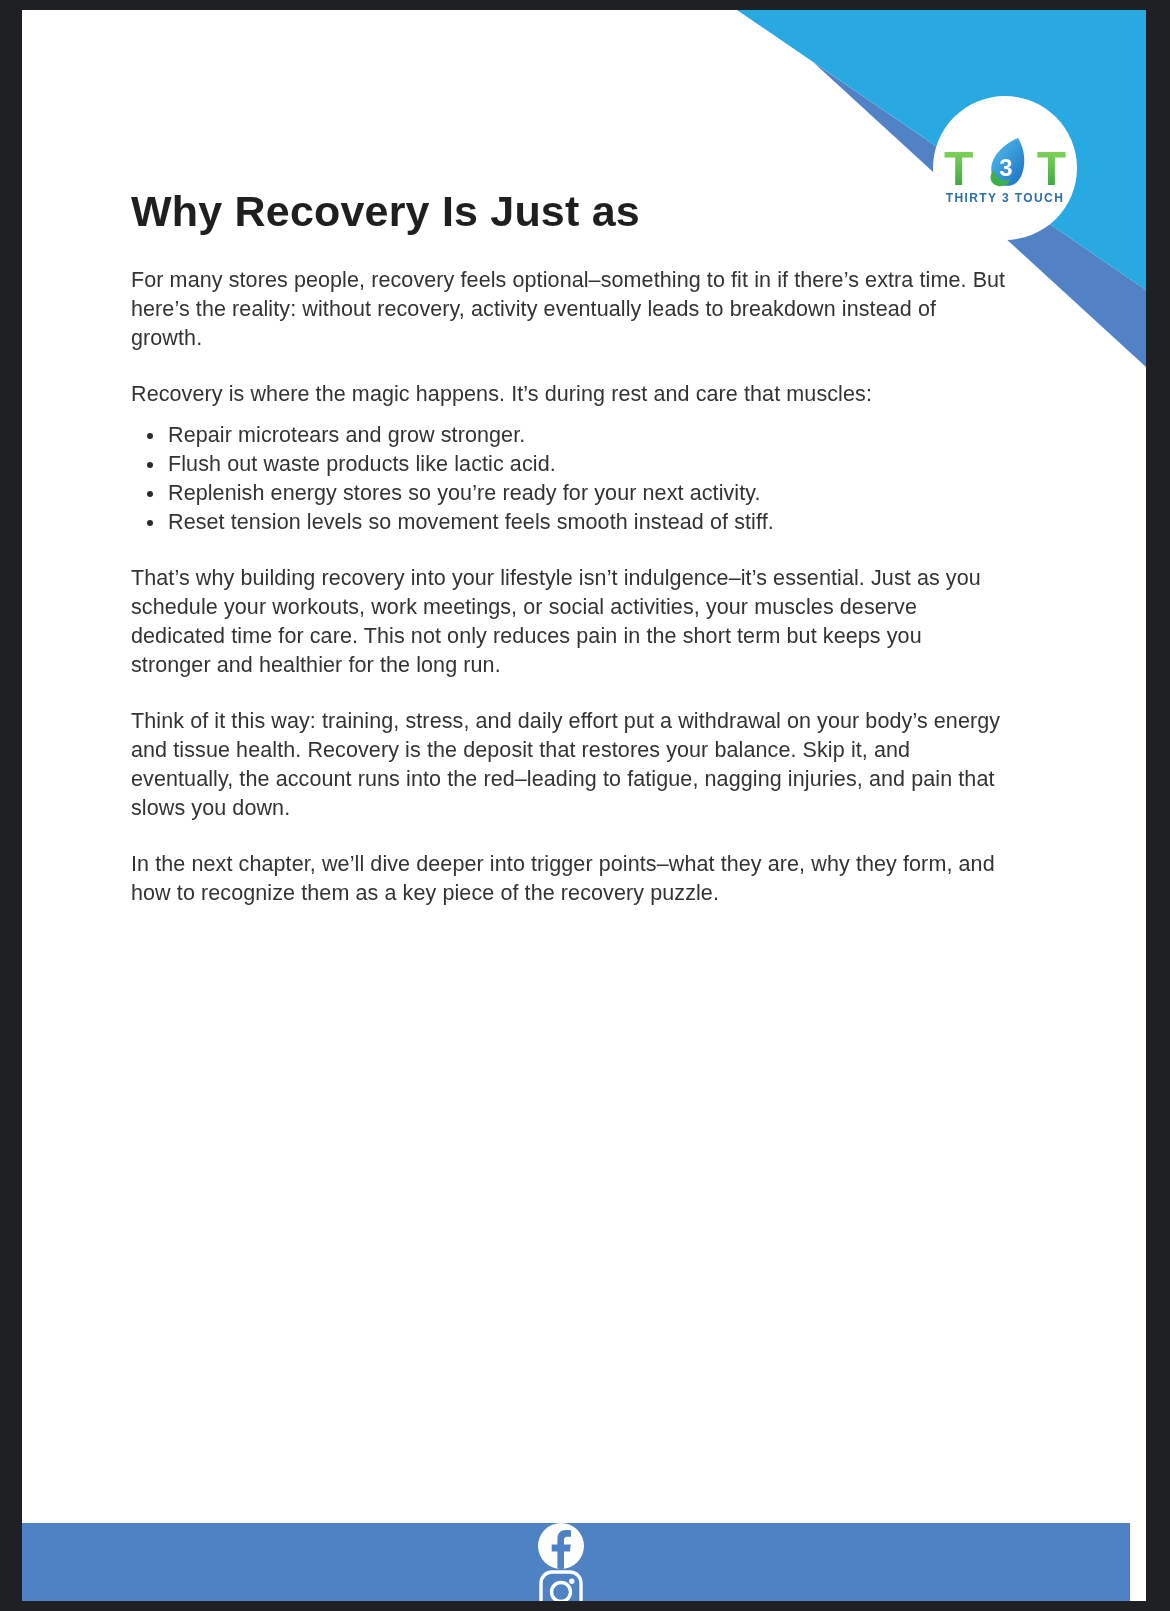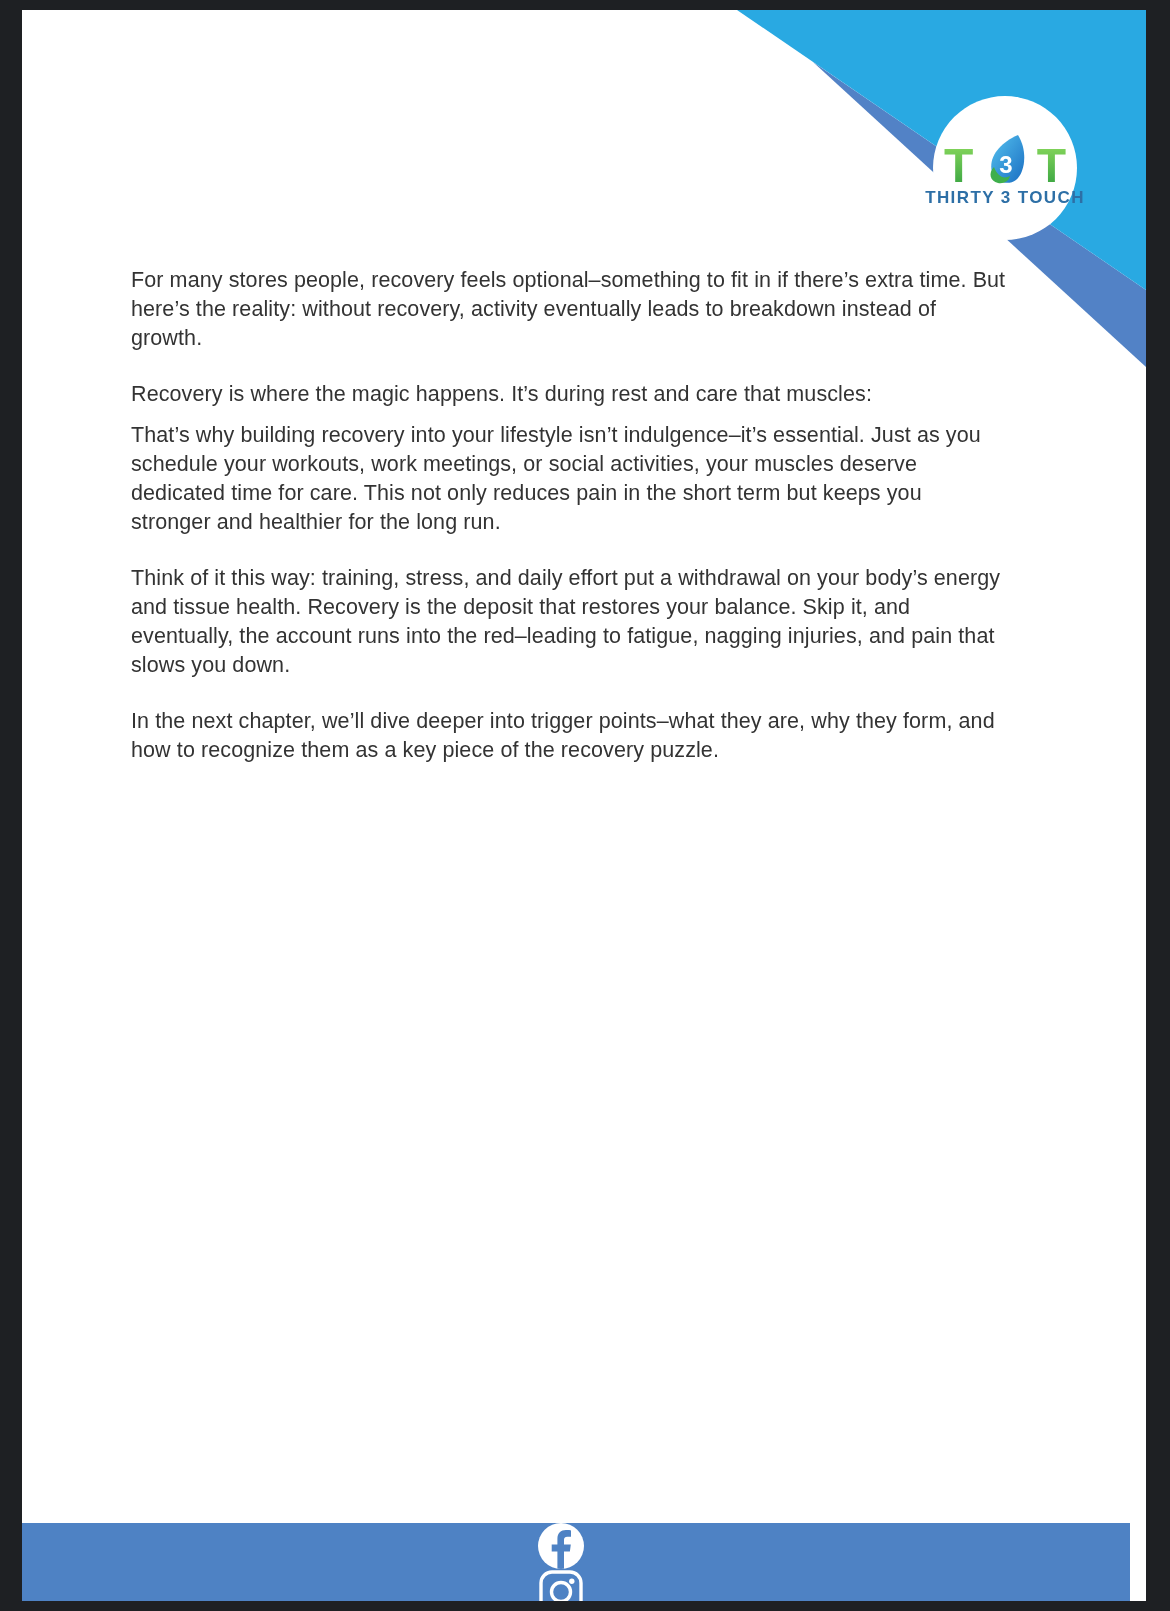--- a/index.html
+++ b/index.html
@@ -35,21 +35,21 @@
     height: 144px;
     display: flex;
     flex-direction: column;
     align-items: center;
     justify-content: center;
     padding-top: 6px;
     box-sizing: border-box;
   }
   .logo-caption {
     margin-top: 2px;
-    font-size: 17px;
+    font-size: 12px;
     font-weight: bold;
     letter-spacing: 1.4px;
     color: #2d6fa6;
     white-space: nowrap;
   }
   
   .content {
     position: absolute;
     left: 109px;
     top: 0;
@@ -150,26 +150,32 @@
       <text x="123" y="48" text-anchor="end" font-size="48" font-weight="bold" fill="url(#gT)" font-family="Liberation Sans, sans-serif">T</text>
       <path d="M75,1 C57,9 45,23 49,38 C52,48 65,52 73,46 C82,39 85,17 75,1 Z" fill="url(#gB)"></path>
       <path d="M51,33 C45,39 47,47 55,49 C61,50 66,47 67,42 C60,46 54,41 51,33 Z" fill="#3faf4c"></path>
       <text x="63" y="39" text-anchor="middle" font-size="24" font-weight="bold" fill="#ffffff" font-family="Liberation Sans, sans-serif">3</text>
     </svg>
     <div class="logo-caption">THIRTY 3 TOUCH</div>
   </div>
 
   <div class="content">
     <h1 class="doc-title">
-      <br>
+      <span>Why Recovery Is Just as</span><br>
     </h1>
 
     <p>For many stores people, recovery feels optional–something to fit in if there’s extra time. But here’s the reality: without recovery, activity eventually leads to breakdown instead of growth.</p>
 
     <p class="list-intro">Recovery is where the magic happens. It’s during rest and care that muscles:</p>
+    <ul class="bullet-list">
+      <li>Repair microtears and grow stronger.</li>
+      <li>Flush out waste products like lactic acid.</li>
+      <li>Replenish energy stores so you’re ready for your next activity.</li>
+      <li>Reset tension levels so movement feels smooth instead of stiff.</li>
+    </ul>
 
     <p>That’s why building recovery into your lifestyle isn’t indulgence–it’s essential. Just as you schedule your workouts, work meetings, or social activities, your muscles deserve dedicated time for care. This not only reduces pain in the short term but keeps you stronger and healthier for the long run.</p>
     <p>Think of it this way: training, stress, and daily effort put a withdrawal on your body’s energy and tissue health. Recovery is the deposit that restores your balance. Skip it, and eventually, the account runs into the red–leading to fatigue, nagging injuries, and pain that slows you down.</p>
     <p>In the next chapter, we’ll dive deeper into trigger points–what they are, why they form, and how to recognize them as a key piece of the recovery puzzle.</p>
   </div>
 
   <div class="footer-bar">
     <a href="#" class="social-link">
       <svg width="46" height="46" viewBox="0 0 46 46">
         <defs>

